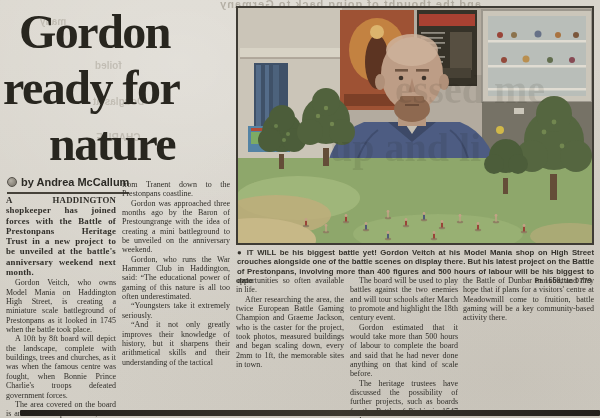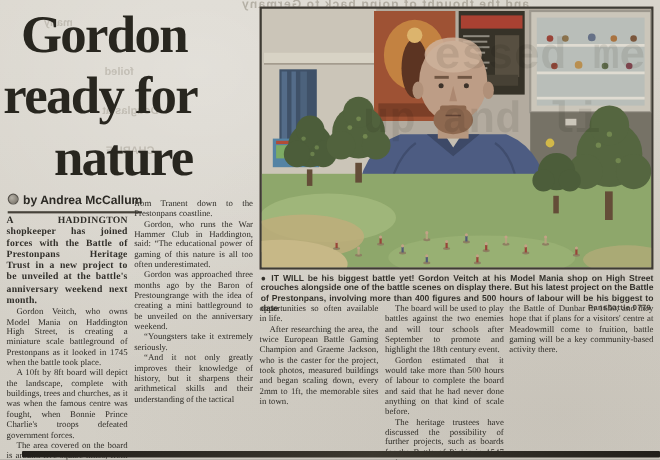--- a/index.html
+++ b/index.html
@@ -45,22 +45,22 @@
     letter-spacing:.4px;color:#45423a;background:transparent;}
   
   #bottom-rule{position:absolute;left:20px;top:410px;width:580px;height:6px;
     background:linear-gradient(90deg,#221f1a,#3b372e 55%,#221f1a);border-radius:1px;}
   .ghost{position:absolute;pointer-events:none;font-weight:bold;color:#6e6656;}
   .mirror{transform:scaleX(-1);}
   #ghost-top{left:105px;top:-2px;width:490px;font-family:"Liberation Sans",sans-serif;
     font-size:11px;opacity:.38;text-align:center;letter-spacing:1px;}
   .ghost-frag{font-family:"Liberation Sans",sans-serif;font-size:10px;opacity:.26;}
   #gf0{left:40px;top:16px;}#gf1{left:95px;top:60px;}#gf2{left:93px;top:96px;}#gf3{left:96px;top:132px;}
-  .ghost-big{font-family:Liberation Mono, monospace;font-size:40px;opacity:.11;
-    color:#3f3a2d;mix-blend-mode:multiply;z-index:5;}
+  .ghost-big{font-family:Liberation Serif, serif;font-size:40px;opacity:.11;
+    color:#3f3a2d;mix-blend-mode:multiply;z-index:5;margin-top:36px;}
   #gp0{left:395px;top:30px;}#gp1{left:330px;top:88px;}
 </style>
 </head>
 <body>
 
 <div id="page">
 
   <div id="ghost-top" class="ghost mirror">and the thought of going back to Germany</div>
   <div id="gf0" class="ghost ghost-frag mirror">many</div>
   <div id="gf1" class="ghost ghost-frag mirror">foiled</div>
@@ -293,31 +293,31 @@
   </div>
 
   <div id="col1" class="col">
     <p class="lead">A HADDINGTON shopkeeper has joined forces with the Battle of Prestonpans Heritage Trust in a new project to be unveiled at the battle's anniversary weekend next month.</p>
     <p>Gordon Veitch, who owns Model Mania on Haddington High Street, is creating a miniature scale battleground of Prestonpans as it looked in 1745 when the battle took place.</p>
     <p>A 10ft by 8ft board will depict the landscape, complete with buildings, trees and churches, as it was when the famous centre was fought, when Bonnie Prince Charlie's troops defeated government forces.</p>
     <p>The area covered on the board is around five square miles, from Hamilton House out to Saltgate Church and</p>
   </div>
   <div id="col2" class="col">
     <p class="cont">from Tranent down to the Prestonpans coastline.</p>
+    <p>Gordon was approached three months ago by the Baron of Prestoungrange with the idea of creating a mini battleground to be unveiled on the anniversary weekend.</p>
     <p>Gordon, who runs the War Hammer Club in Haddington, said: “The educational power of gaming of this nature is all too often underestimated.</p>
-    <p>Gordon was approached three months ago by the Baron of Prestoungrange with the idea of creating a mini battleground to be unveiled on the anniversary weekend.</p>
     <p>“Youngsters take it extremely seriously.</p>
     <p>“And it not only greatly improves their knowledge of history, but it sharpens their arithmetical skills and their understanding of the tactical</p>
   </div>
   <div id="col3" class="col">
     <p class="cont">opportunities so often available in life.</p>
     <p>After researching the area, the twice European Battle Gaming Champion and Graeme Jackson, who is the caster for the project, took photos, measured buildings and began scaling down, every 2mm to 1ft, the memorable sites in town.</p>
   </div>
   <div id="col4" class="col">
-    <p>The board will be used to play battles against the two enemies and will tour schools after September to promote and highlight the 18th century event.</p>
+    <p>The board will be used to play battles against the two enemies and will tour schools after March to promote and highlight the 18th century event.</p>
     <p>Gordon estimated that it would take more than 500 hours of labour to complete the board and said that he had never done anything on that kind of scale before.</p>
     <p>The heritage trustees have discussed the possibility of further projects, such as boards for the Battle of Pinkie in 1547 and</p>
   </div>
   <div id="col5" class="col">
     <p class="cont">the Battle of Dunbar in 1650, and they hope that if plans for a visitors' centre at Meadowmill come to fruition, battle gaming will be a key community-based activity there.</p>
   </div>
 
   <div id="bottom-rule"></div>
 </div>
 

